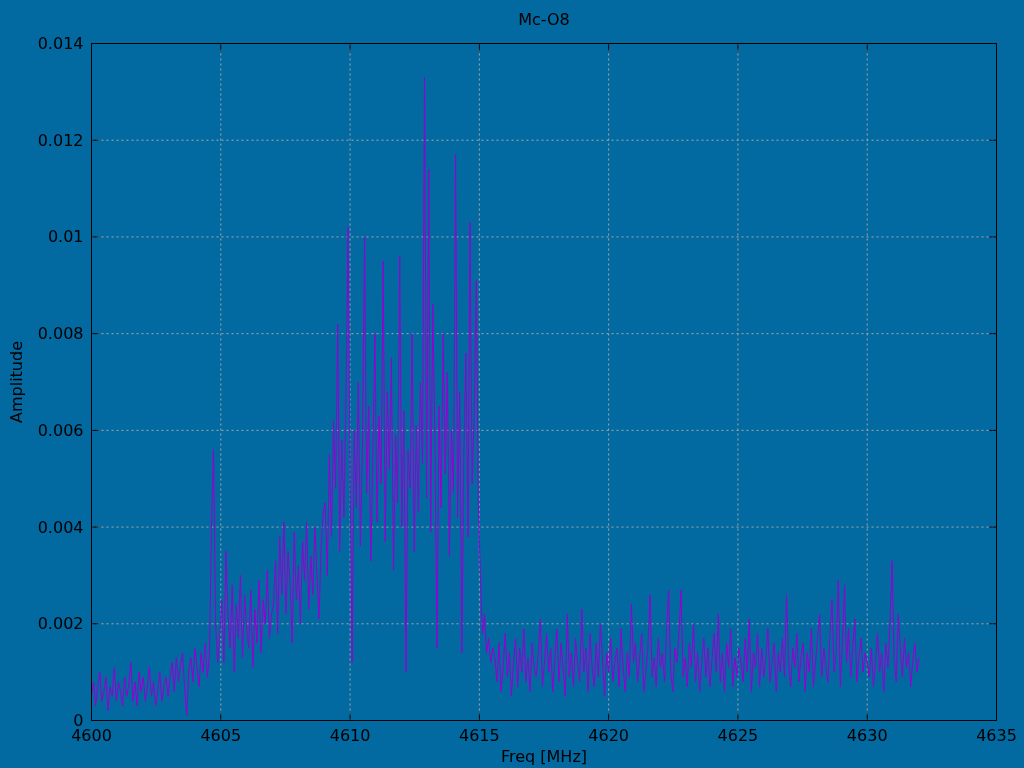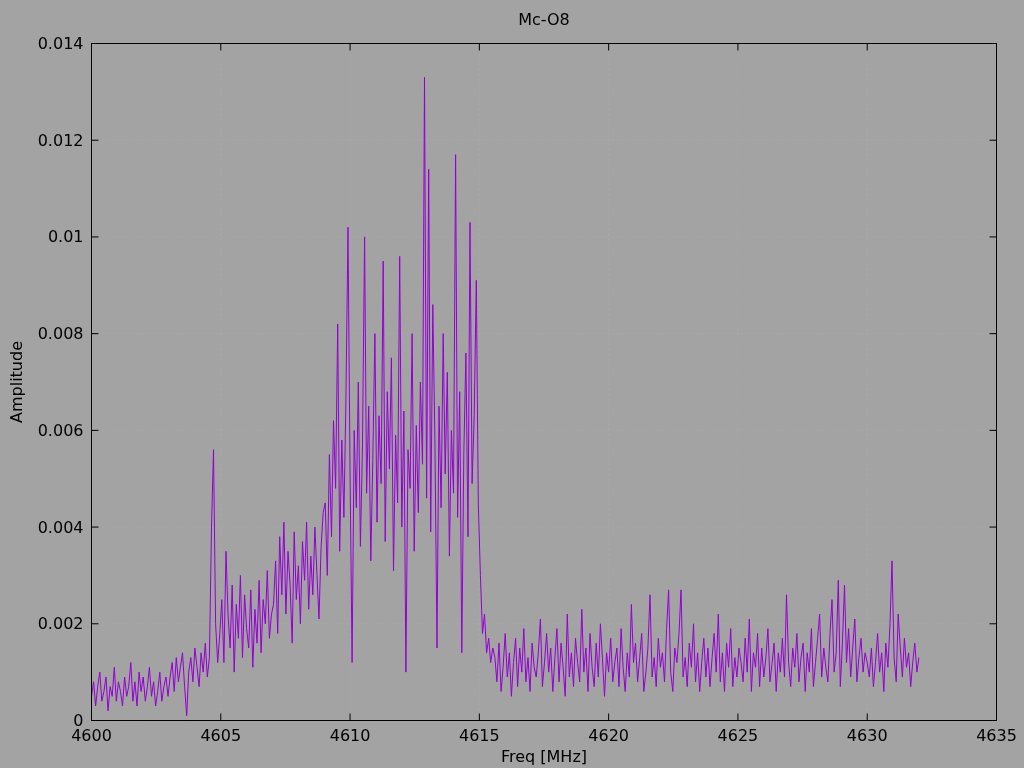--- a/index.html
+++ b/index.html
@@ -1,16 +1,16 @@
 <!DOCTYPE html>
 <html><head>
 <meta charset="utf-8">
 <style>
   html,body{margin:0;padding:0;background:#ffffff;}
-  .page{width:1024px;height:768px;background:#a3a3a3;position:relative;font-family:"DejaVu Sans",sans-serif;}
+  .page{width:1024px;height:768px;background:#0369a1;position:relative;font-family:"DejaVu Sans",sans-serif;}
   svg{display:block;}
   .grid{stroke:#a9a9a9;stroke-width:1;stroke-dasharray:2 3;fill:none;}
   .tick{stroke:#000000;stroke-width:1;}
   .border{stroke:#000000;stroke-width:1;fill:none;}
   .trace{stroke-width:1;fill:none;}
   .tick-label{font-family:"DejaVu Sans",sans-serif;font-size:16px;fill:#000000;}
   .x-tick-label{text-anchor:middle;}
   .y-tick-label{text-anchor:end;}
   .axis-title{font-family:"DejaVu Sans",sans-serif;font-size:16px;fill:#000000;text-anchor:middle;}
 </style>

